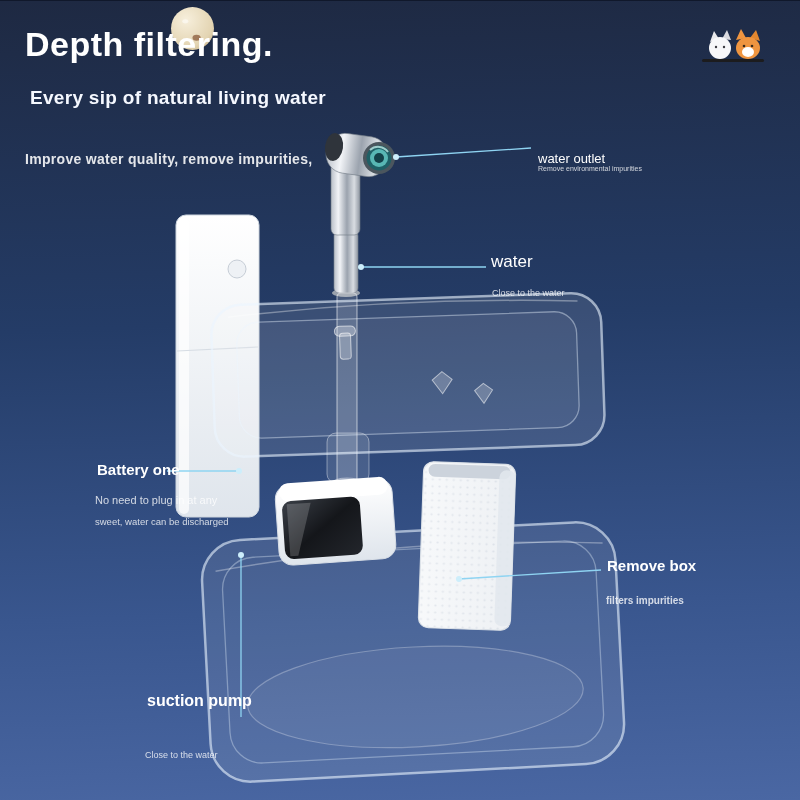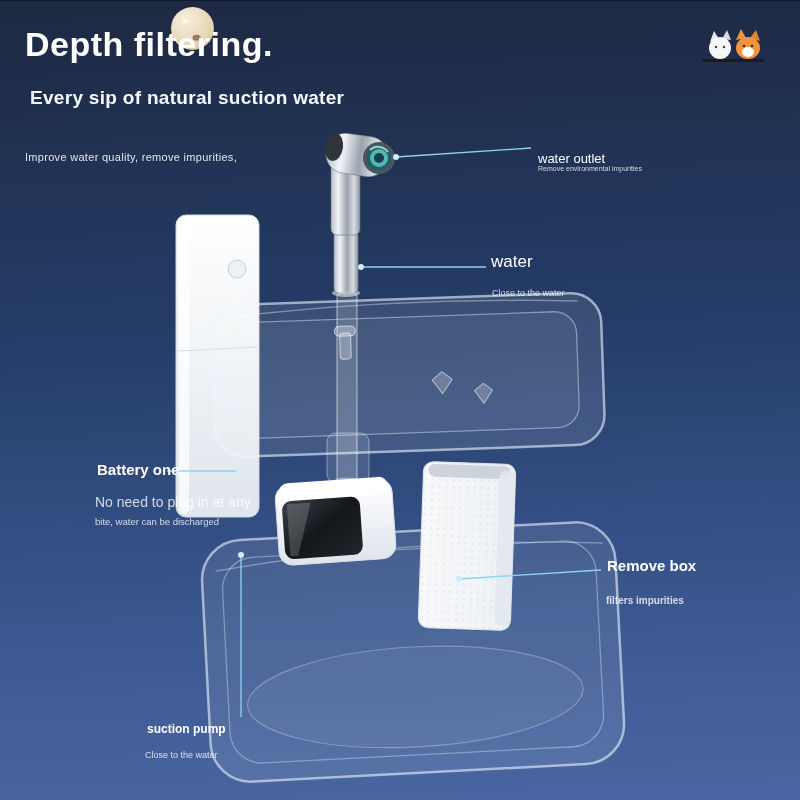--- a/index.html
+++ b/index.html
@@ -17,36 +17,36 @@
   .title{
     left:25px;top:24px;
     font-size:34px;font-weight:700;color:#ffffff;letter-spacing:0.5px;
     z-index:3;
   }
   .subtitle{
     left:30px;top:86px;
     font-size:19px;font-weight:700;color:#f5f8ff;letter-spacing:0.3px;
   }
   .desc{
-    left:25px;font-size:11px;color:rgba(255,255,255,0.88);letter-spacing:0.3px;
+    left:25px;font-size:14px;color:rgba(255,255,255,0.88);letter-spacing:0.3px;font-weight:bold;
   }
   .desc.l1{top:150px;}
   .desc.l2{top:178px;}
   .callout-label{color:#ffffff;font-weight:700;}
   .callout-note{color:rgba(255,255,255,0.78);font-weight:400;}
   .lbl-water-outlet{left:538px;top:150px;font-size:13px;font-weight:400;}
   .note-water-outlet{left:538px;top:164px;font-size:7px;}
   .lbl-sensor{left:491px;top:251px;font-size:17px;font-weight:400;}
   .note-sensor{left:492px;top:287px;font-size:9px;}
   .lbl-battery{left:97px;top:460px;font-size:15px;}
-  .note-battery1{left:95px;top:493px;font-size:14px;text-align:center;}
+  .note-battery1{left:95px;top:493px;font-size:11px;text-align:center;}
   .note-battery2{left:95px;top:515px;font-size:9.5px;}
   .lbl-filter{left:607px;top:556px;font-size:15px;}
   .note-filter{left:606px;top:594px;font-size:10px;font-weight:bold;}
-  .lbl-pump{left:147px;top:721px;font-size:12px;}
+  .lbl-pump{left:147px;top:691px;font-size:16px;}
   .note-pump{left:145px;top:749px;font-size:9px;}
   .moon{left:170px;top:5px;width:45px;height:45px;z-index:2;}
   .pets{left:700px;top:24px;width:66px;height:42px;z-index:2;}
 </style>
 </head>
 <body>
 
 <div id="stage">
 
   <svg class="abs moon" viewBox="0 0 44 44">
@@ -172,32 +172,32 @@
       <line x1="167" y1="470" x2="239" y2="470"></line>
       <circle cx="239" cy="470" r="3" fill="#cdeefb" stroke="none"></circle>
       <line x1="459" y1="578" x2="601" y2="569"></line>
       <circle cx="459" cy="578" r="3" fill="#cdeefb" stroke="none"></circle>
       <line x1="241" y1="556" x2="241" y2="716"></line>
       <circle cx="241" cy="554" r="3" fill="#cdeefb" stroke="none"></circle>
     </g>
   </svg>
 
   <div class="abs title">Depth filtering.</div>
-  <div class="abs subtitle">Every sip of natural suction water</div>
+  <div class="abs subtitle">Every sip of natural living water</div>
   <div class="abs desc l1">Improve water quality, remove impurities,</div>
 
   <div class="abs callout-label lbl-water-outlet">water outlet</div>
   <div class="abs callout-note note-water-outlet">Remove environmental impurities</div>
 
   <div class="abs callout-label lbl-sensor">water</div>
   <div class="abs callout-note note-sensor">Close to the water</div>
 
   <div class="abs callout-label lbl-battery">Battery one</div>
   <div class="abs callout-note note-battery1">No need to plug in at any</div>
-  <div class="abs callout-note note-battery2">bite, water can be discharged</div>
+  <div class="abs callout-note note-battery2">sweet, water can be discharged</div>
 
   <div class="abs callout-label lbl-filter">Remove box</div>
   <div class="abs callout-note note-filter">filters impurities</div>
 
   <div class="abs callout-label lbl-pump">suction pump</div>
   <div class="abs callout-note note-pump">Close to the water</div>
 
 </div>
 
 </body></html>

